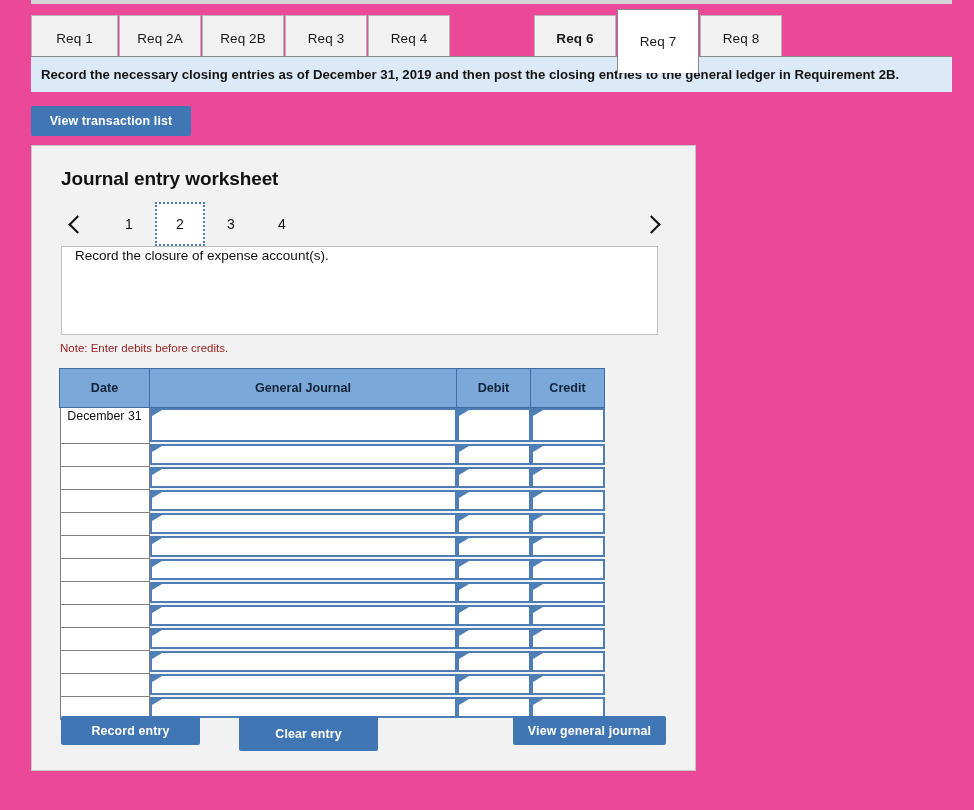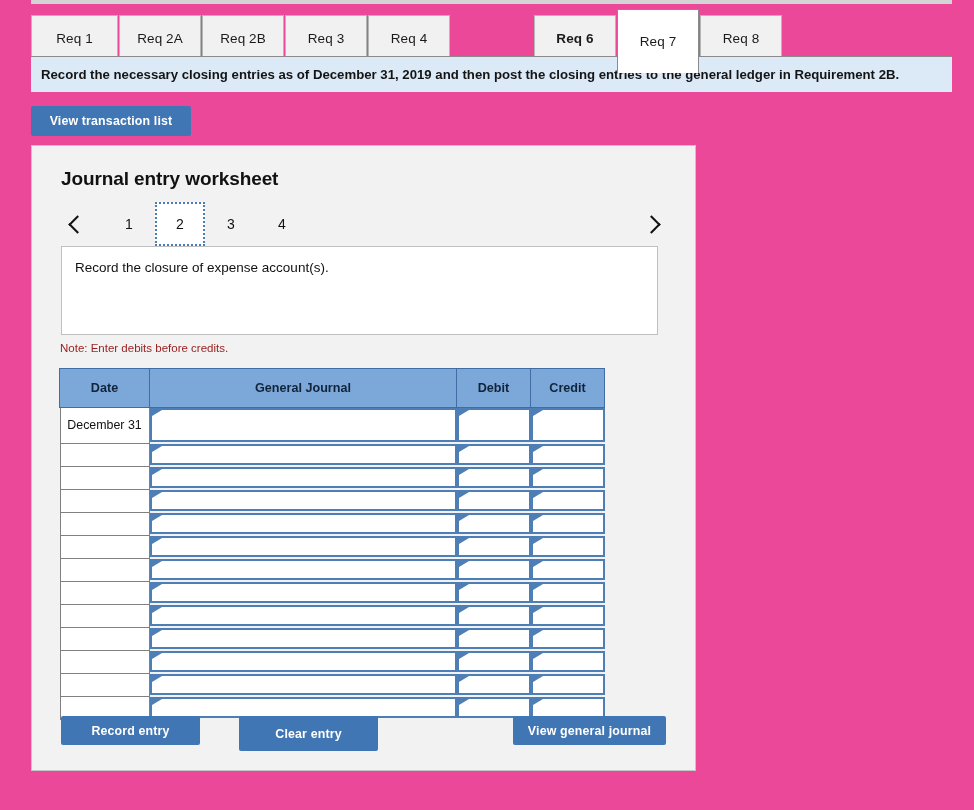--- a/index.html
+++ b/index.html
@@ -175,21 +175,21 @@
 
   
   .descbox {
     position: absolute;
     left: 29px;
     top: 100px;
     width: 597px;
     height: 89px;
     background: #ffffff;
     border: 1px solid #c0c0c0;
-    padding: 13px 0 0 13px;
+    padding: 1px 0 0 13px;
     font-size: 13.5px;
     color: #111111;
   }
   .note {
     position: absolute;
     left: 28px;
     top: 196px;
     font-size: 11.5px;
     color: #9a2121;
   }
@@ -223,21 +223,21 @@
   .col-credit { width: 74px; }
 
   .cell-date {
     border: 1px solid #808080;
     border-top: none;
     background: #ffffff;
     text-align: center;
     font-size: 12.4px;
     color: #111111;
     line-height: 15px;
-    padding-top: 10px;
+    padding-top: 1px;
   }
   .cell-date.empty { padding-top: 0; }
 
   .cell-input {
     position: relative;
     background: #ffffff;
     border: 2px solid #4d7eb5;
     height: 100%;
   }
   .cell-wrap { padding: 1px 0 1px 0; }

